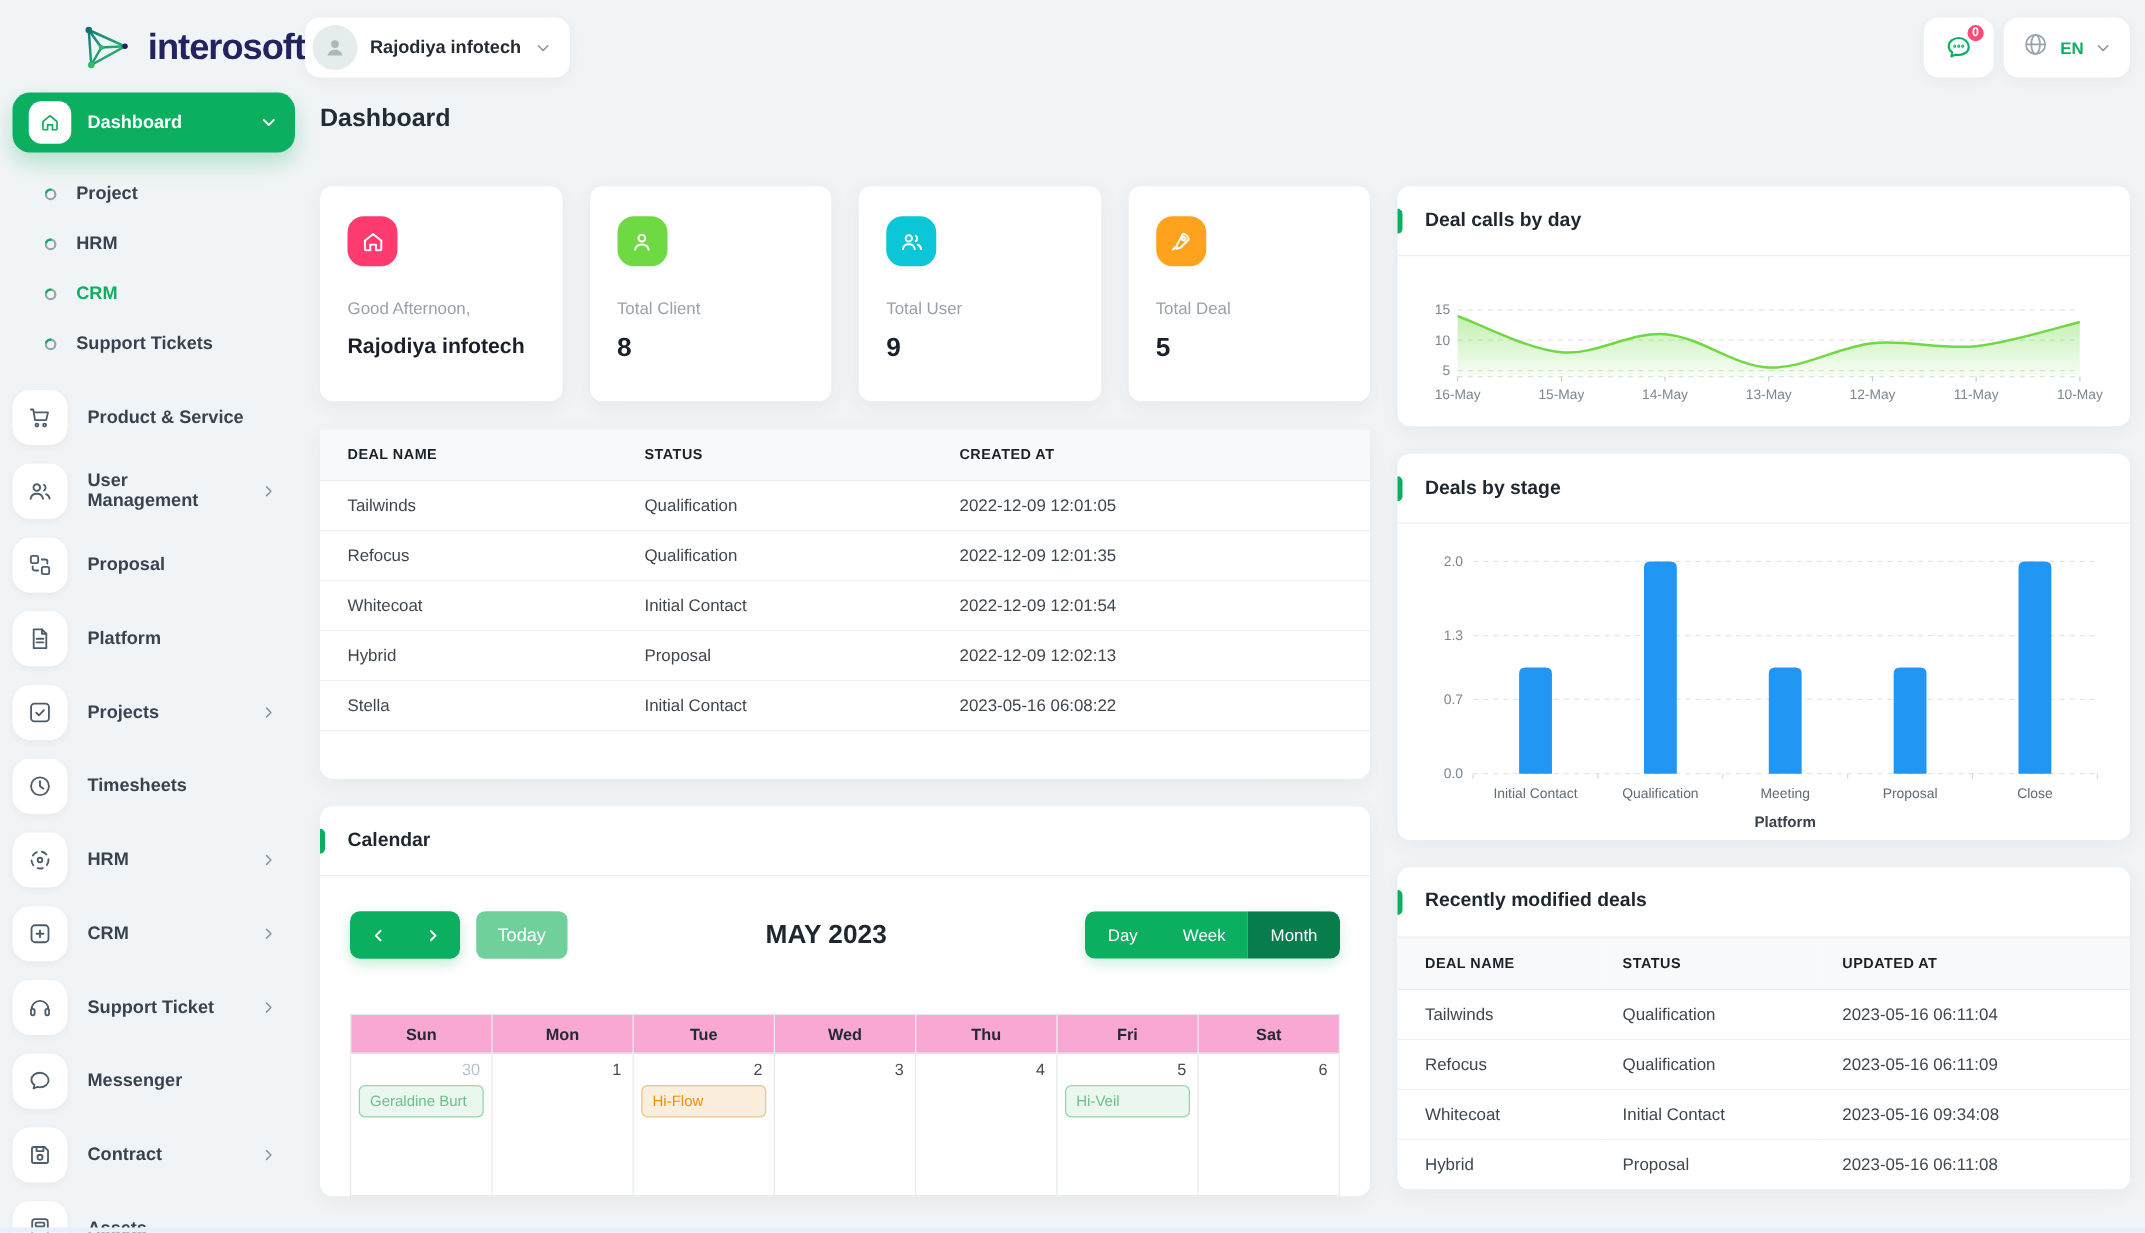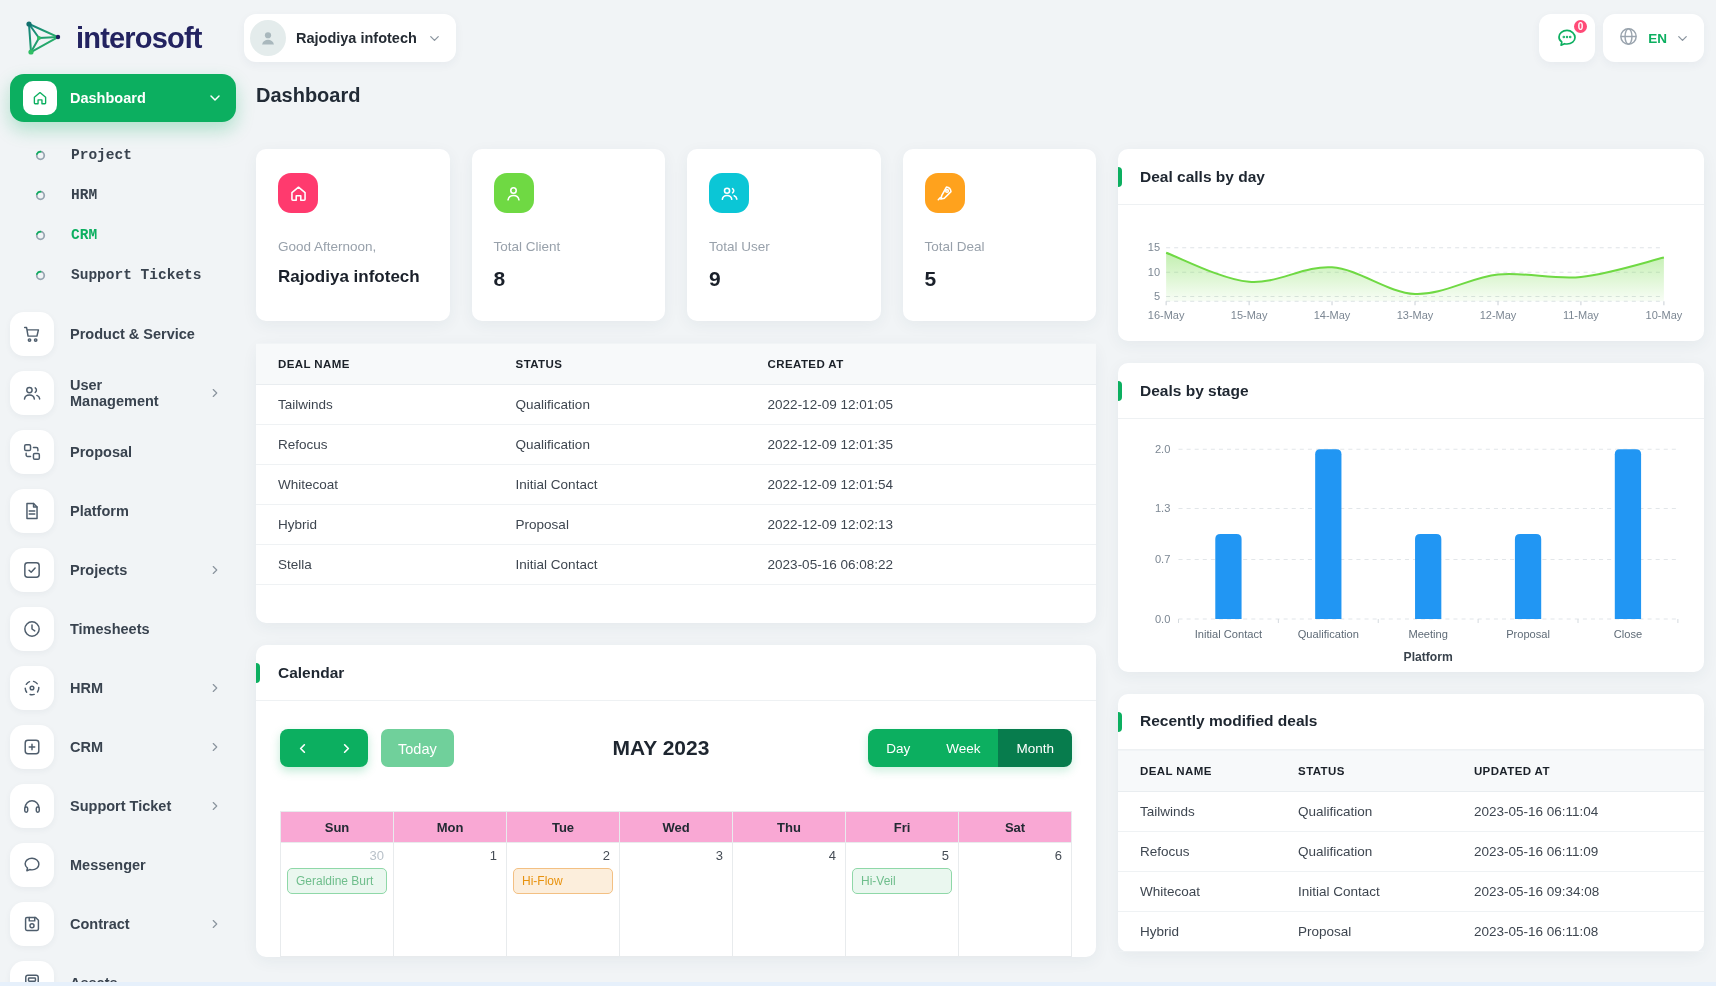--- a/index.html
+++ b/index.html
@@ -2,21 +2,21 @@
 <html><head>
 <meta charset="utf-8">
 <style>
   * { margin:0; padding:0; box-sizing:border-box; }
   html,body { width:1716px; height:986px; overflow:hidden; }
   body { font-family:"Liberation Sans", sans-serif; background:#F1F4F6; color:#222B36; }
   .app { position:relative; width:1716px; height:986px; overflow:hidden; }
 
   
   .topbar { display:flex; align-items:center; padding:14px 12px 4px 22px; }
-  .logo { display:flex; align-items:center; gap:10px; width:222px; flex:none; cursor:pointer; }
+  .logo { display:flex; align-items:center; gap:10px; width:222px; flex:none; cursor:pointer;justify-content:flex-end; }
   .wordmark { font-size:29px; font-weight:700; color:#232360; letter-spacing:-0.8px; }
   .workspace-chip { display:flex; align-items:center; gap:10px; background:#fff; border-radius:12px; padding:0 14px 0 6px; height:48px; box-shadow:0 3px 10px rgba(40,60,90,.05); cursor:pointer; }
   .avatar { width:36px; height:36px; border-radius:50%; background:#E4ECEC; display:flex; align-items:center; justify-content:center; color:#A9B8BD; }
   .avatar svg { width:22px; height:22px; }
   .ws-name { font-size:14.5px; font-weight:600; color:#242B33; }
   .spacer { flex:1; }
   .chip { background:#fff; border-radius:12px; height:48px; display:flex; align-items:center; padding:0 14px; gap:8px; box-shadow:0 3px 10px rgba(40,60,90,.05); cursor:pointer; }
   .msg-chip { margin-right:8px; padding:0 16px; }
   .msg-wrap { position:relative; display:flex; }
   .msg-wrap svg { width:24px; height:24px; }
@@ -33,21 +33,21 @@
   .col-left { flex:1; min-width:0; display:flex; flex-direction:column; gap:22px; }
   .col-right { width:586px; flex:none; display:flex; flex-direction:column; gap:22px; }
 
   
   .sidebar { width:252px; flex:none; padding:8px 16px 0 10px; }
   .dash-pill { display:flex; align-items:center; gap:13px; background:#0CAF60; border-radius:14px; height:48px; padding:0 13px; color:#fff; font-weight:700; font-size:14.5px; box-shadow:0 8px 18px rgba(12,175,96,.28); cursor:pointer; }
   .dash-ic { width:34px; height:34px; background:#fff; border-radius:10px; display:flex; align-items:center; justify-content:center; color:#0CAF60; flex:none; }
   .dash-ic svg { width:18px; height:18px; }
   .dash-pill .chev { margin-left:auto; width:16px; height:16px; color:#fff; }
   .side-sub { padding:13px 0 6px; }
-  .sub-item { display:flex; align-items:center; gap:25px; padding:12px 0 12px 25px; font-size:14.5px; font-weight:600; color:#39434F; cursor:pointer;font-family:Liberation Mono, monospace; }
+  .sub-item { display:flex; align-items:center; gap:15px; padding:12px 0 12px 25px; font-size:14.5px; font-weight:600; color:#39434F; cursor:pointer; }
   .sub-item.active { color:#0CAF60; font-weight:700; }
   .sub-item svg { width:11px; height:11px; flex:none; }
   .side-item { display:flex; align-items:center; gap:16px; padding:4px 0; margin-top:7px; cursor:pointer; }
   .side-ic { width:44px; height:44px; background:#fff; border-radius:14px; display:flex; align-items:center; justify-content:center; color:#4E5D6C; box-shadow:0 2px 6px rgba(30,50,80,.05); flex:none; }
   .side-ic svg { width:22px; height:22px; }
   .side-label { font-size:14.5px; font-weight:600; color:#39434F; flex:1; }
   .side-item .chev { width:14px; height:14px; color:#8A949E; flex:none; margin-right:14px; }
 
   
   .card { background:#fff; border-radius:10px; box-shadow:0 4px 16px rgba(40,60,90,.06); }

